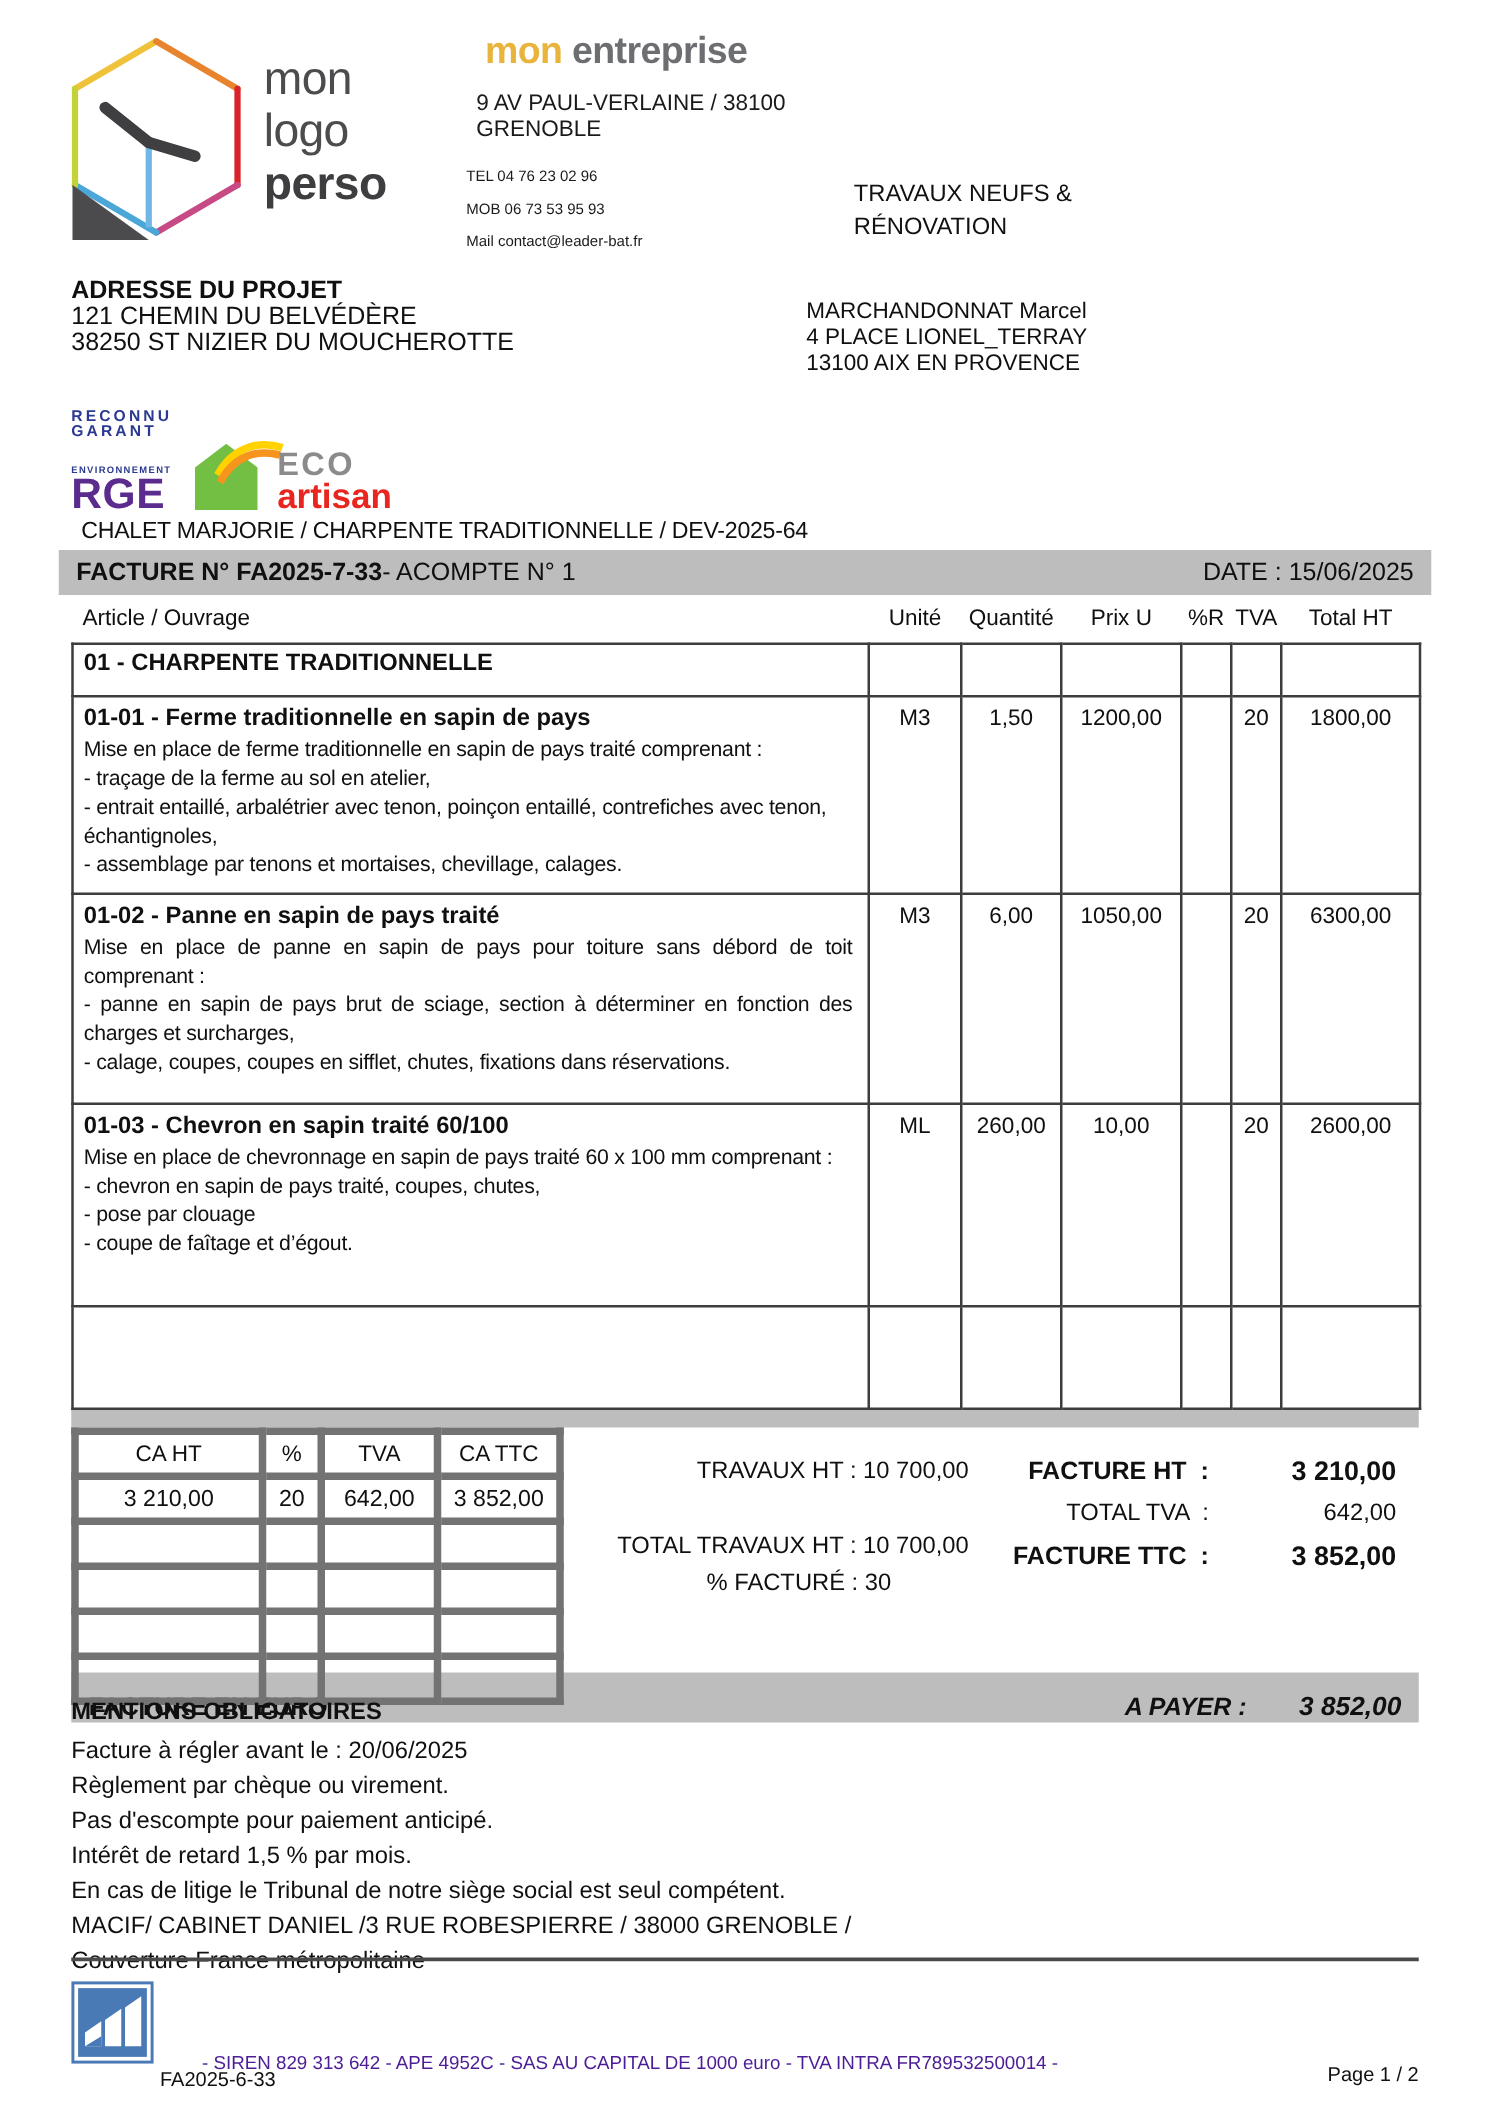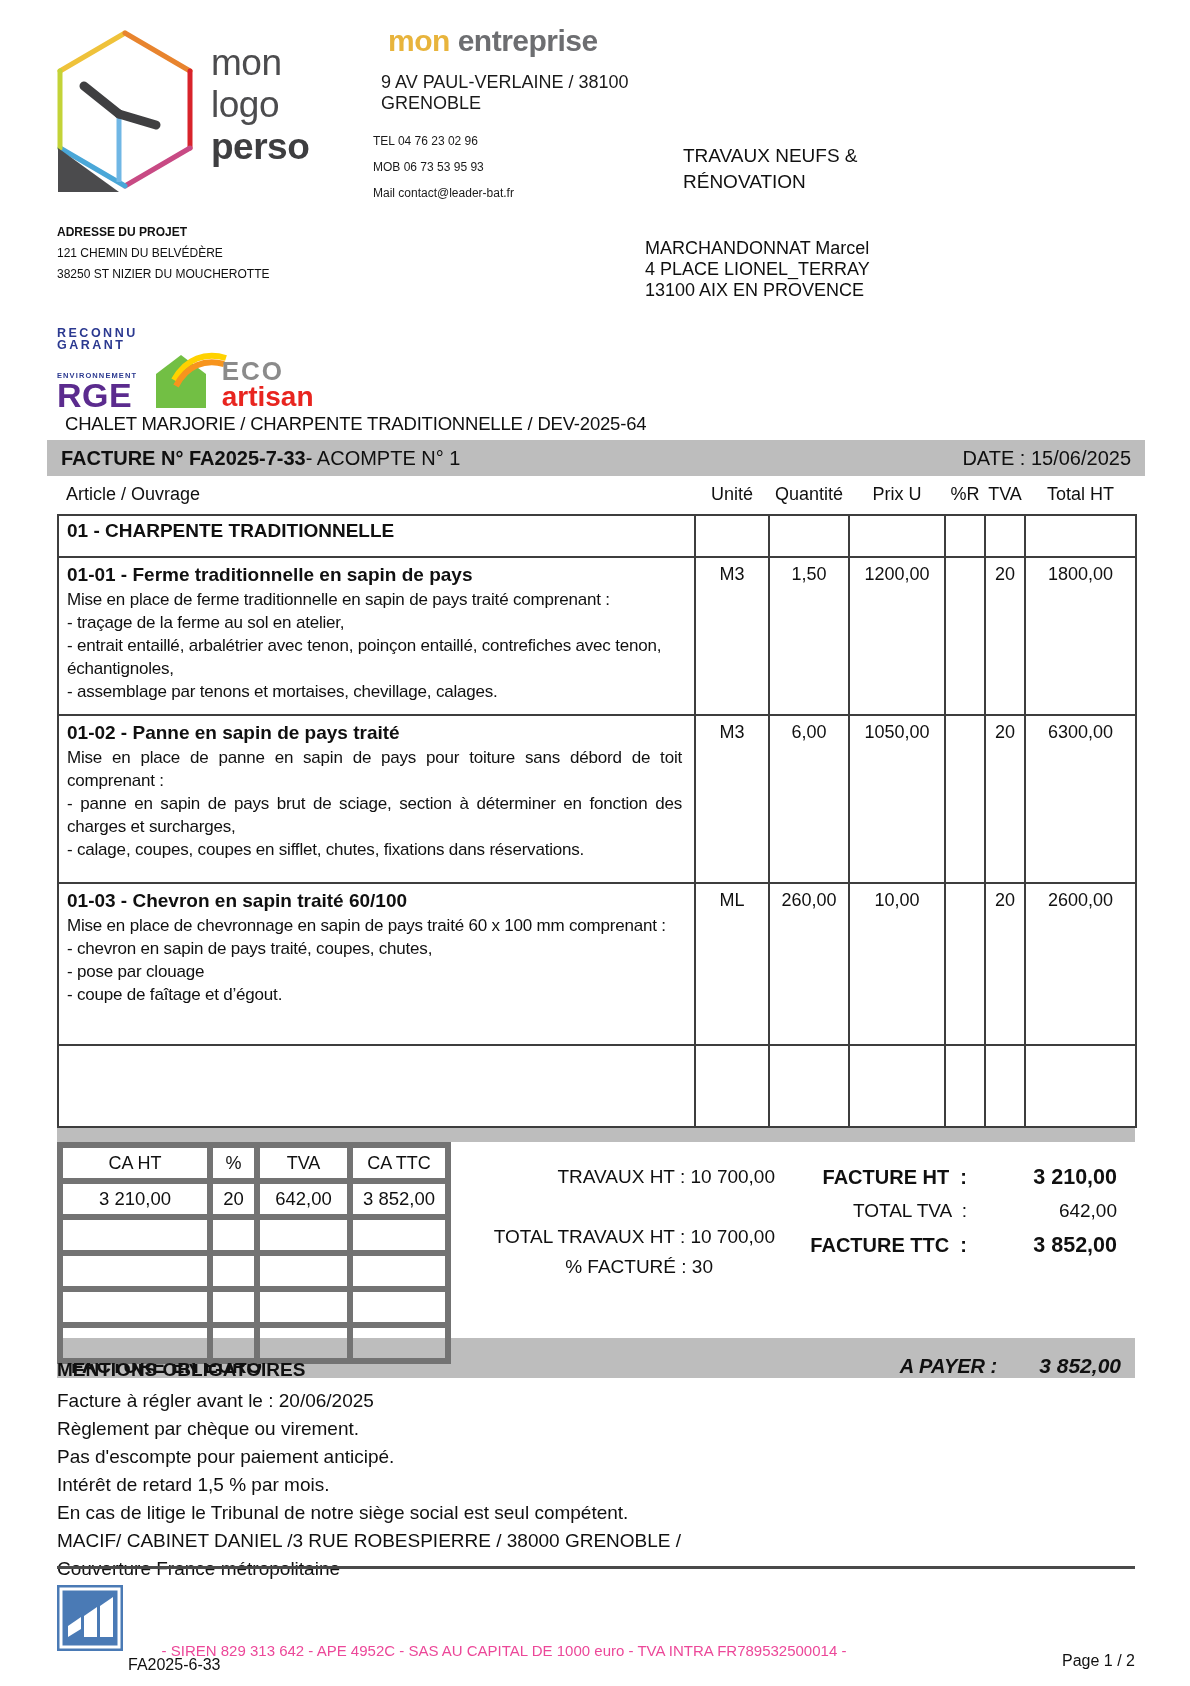--- a/index.html
+++ b/index.html
@@ -11,21 +11,21 @@
   .logo-text{margin-top:16px;font-size:37px;line-height:42px;color:#4c4c4e;letter-spacing:-0.5px;}
   .logo-text .b{font-weight:bold;color:#3e3e40;}
   .company{position:absolute;left:373px;top:24px;width:350px;}
   .company-name{font-size:30px;font-weight:bold;padding-left:15px;letter-spacing:-0.5px;}
   .company-name .accent{color:#e8b43c;}
   .company-name .rest{color:#6d6e71;}
   .company-addr{font-size:18px;margin-top:14px;padding-left:8px;color:#1a1a1a;}
   .company-contact{font-size:12px;margin-top:14px;line-height:26px;color:#1a1a1a;}
   .activity{position:absolute;left:683px;top:143px;font-size:19px;line-height:26px;color:#111;}
 
-  .proj-addr{position:absolute;left:57px;top:222px;font-size:12px;line-height:21px;}
+  .proj-addr{position:absolute;left:57px;top:222px;font-size:20px;line-height:21px;}
   .proj-addr .t{font-weight:bold;}
   .client{position:absolute;left:645px;top:238px;font-size:18px;line-height:21px;}
 
   
   .certs{position:absolute;left:57px;top:344px;height:66px;display:flex;align-items:flex-end;gap:12px;}
   .rge{line-height:1;}
   .rge-l{font-size:12.5px;font-weight:bold;color:#2b3990;letter-spacing:2.5px;line-height:12px;}
   .rge-env{font-size:7.5px;font-weight:bold;color:#2b3990;letter-spacing:1.1px;line-height:9px;margin-top:20px;}
   .rge-acronym{font-size:34px;font-weight:bold;color:#5b2b8e;line-height:30px;letter-spacing:0.5px;}
   .eco{display:flex;align-items:flex-end;}
@@ -82,21 +82,21 @@
   .euro-bar .apayer{margin-left:auto;font-weight:bold;font-style:italic;font-size:20px;}
   .euro-bar .val{font-weight:bold;font-style:italic;font-size:21px;margin-left:42px;}
 
   
   .mentions{position:absolute;left:57px;top:1356px;width:720px;font-size:19px;line-height:28px;}
   .mentions .title{font-weight:bold;margin-bottom:3px;}
 
   
   .footer-rule{position:absolute;left:57px;top:1566px;width:1078px;height:3px;background:#4a4a4a;}
   .footer-logo{position:absolute;left:57px;top:1585px;}
-  .footer-siren{position:absolute;left:0;top:1642px;width:1008px;text-align:center;font-size:15px;color:#ec4899;}
+  .footer-siren{position:absolute;left:0;top:1642px;width:1008px;text-align:center;font-size:15px;color:#4c1d95;}
   .footer-ref{position:absolute;left:128px;top:1656px;font-size:16px;}
   .footer-page{position:absolute;right:55px;top:1652px;font-size:16px;}
 </style>
 </head>
 <body>
 
 <div class="page">
 
   <div class="logo-wrap">
     <svg width="140" height="170" viewBox="0 0 140 170">

